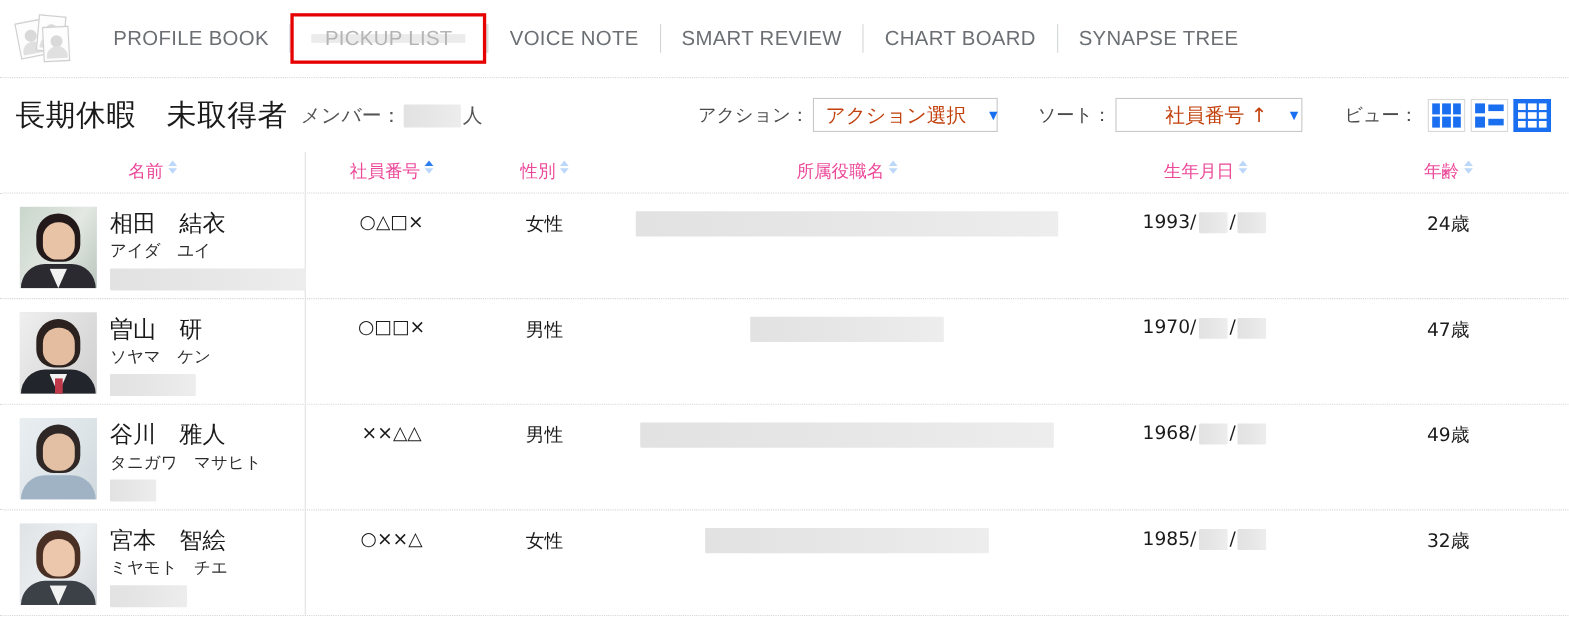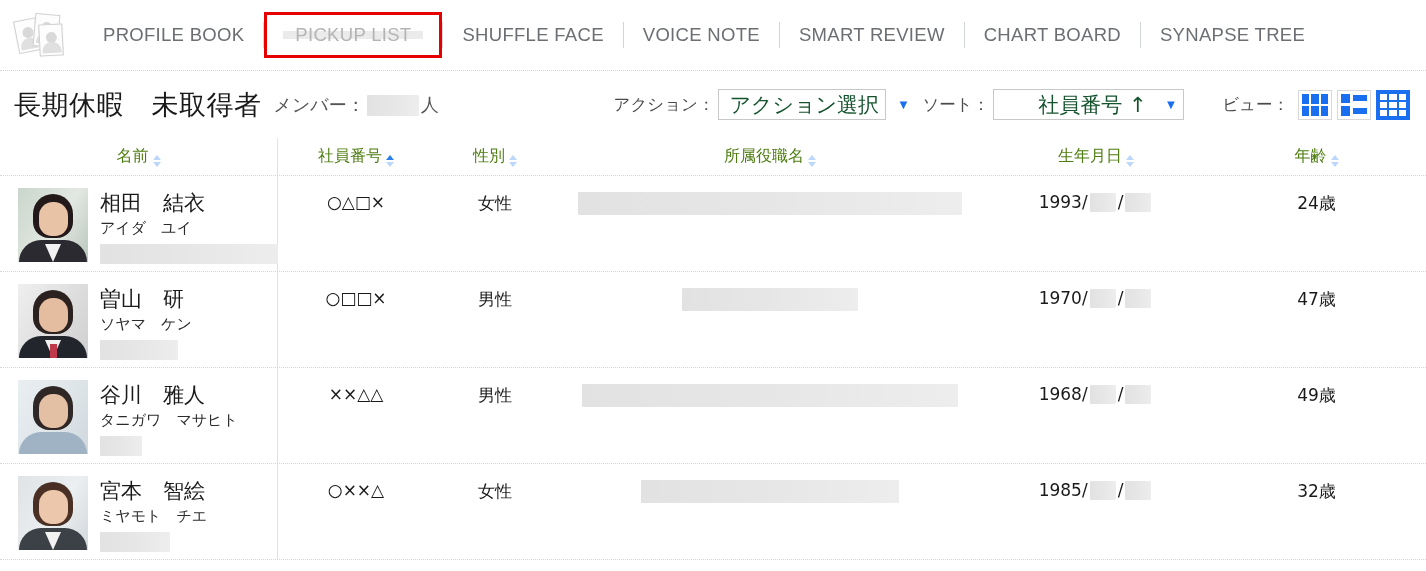--- a/index.html
+++ b/index.html
@@ -125,33 +125,33 @@
     background: #fff;
     height: 31px;
     min-width: 0;
     display: flex;
     align-items: center;
     justify-content: space-between;
     padding: 0 9px 0 10px;
     cursor: pointer;
   }
   .select .sel-text {
-    font-size: 21px;
-    color: #14532d;
+    font-size: 18px;
+    color: #c2410c;
     white-space: nowrap;
     font-family: "DejaVu Sans", "Liberation Sans", sans-serif;
   }
   .select .caret {
     color: #1a6ff0;
     font-size: 13px;
     margin-left: 18px;
     line-height: 1;
   }
   #action-select { width: 168px; }
-  #sort-select { width: 191px; padding-left: 44px; }
+  #sort-select { width: 170px; padding-left: 44px; }
 
   .viewgroup { display: flex; align-items: center; margin-left: 26px; }
   .viewbtn {
     width: 34px; height: 30px;
     border: 1px solid #d8d8d8;
     background: #fff;
     margin-left: 5px;
     display: flex; align-items: center; justify-content: center;
     cursor: pointer;
     padding: 3px;
@@ -170,23 +170,23 @@
   .table { width: 100%; }
   .thead {
     height: 38px;
     display: flex;
     align-items: center;
     border-bottom: 1px dotted #d6d6d6;
     position: relative;
   }
   .th {
     font-size: 16px;
-    color: #4d7c0f;
-    display: flex;
-    align-items: flex-end;
+    color: #ec4899;
+    display: flex;
+    align-items: flex-start;
     justify-content: center;
     cursor: pointer;
     font-family: "DejaVu Sans", "Liberation Sans", sans-serif;
   }
   .sorter {
     display: inline-flex;
     flex-direction: column;
     margin-left: 4px;
     line-height: 0;
   }
@@ -318,21 +318,20 @@
         <div class="body"></div>
       </div>
   </div>
   <div class="navlist">
     <div class="navitem">PROFILE BOOK</div>
     <div class="navsep"></div>
     <div class="annot-box">
       <div class="navitem active">PICKUP LIST</div>
     </div>
     <div class="navsep"></div>
-    <div class="navitem">SHUFFLE FACE</div>
     <div class="navsep"></div>
     <div class="navitem">VOICE NOTE</div>
     <div class="navsep"></div>
     <div class="navitem">SMART REVIEW</div>
     <div class="navsep"></div>
     <div class="navitem">CHART BOARD</div>
     <div class="navsep"></div>
     <div class="navitem">SYNAPSE TREE</div>
   </div>
 </div>

